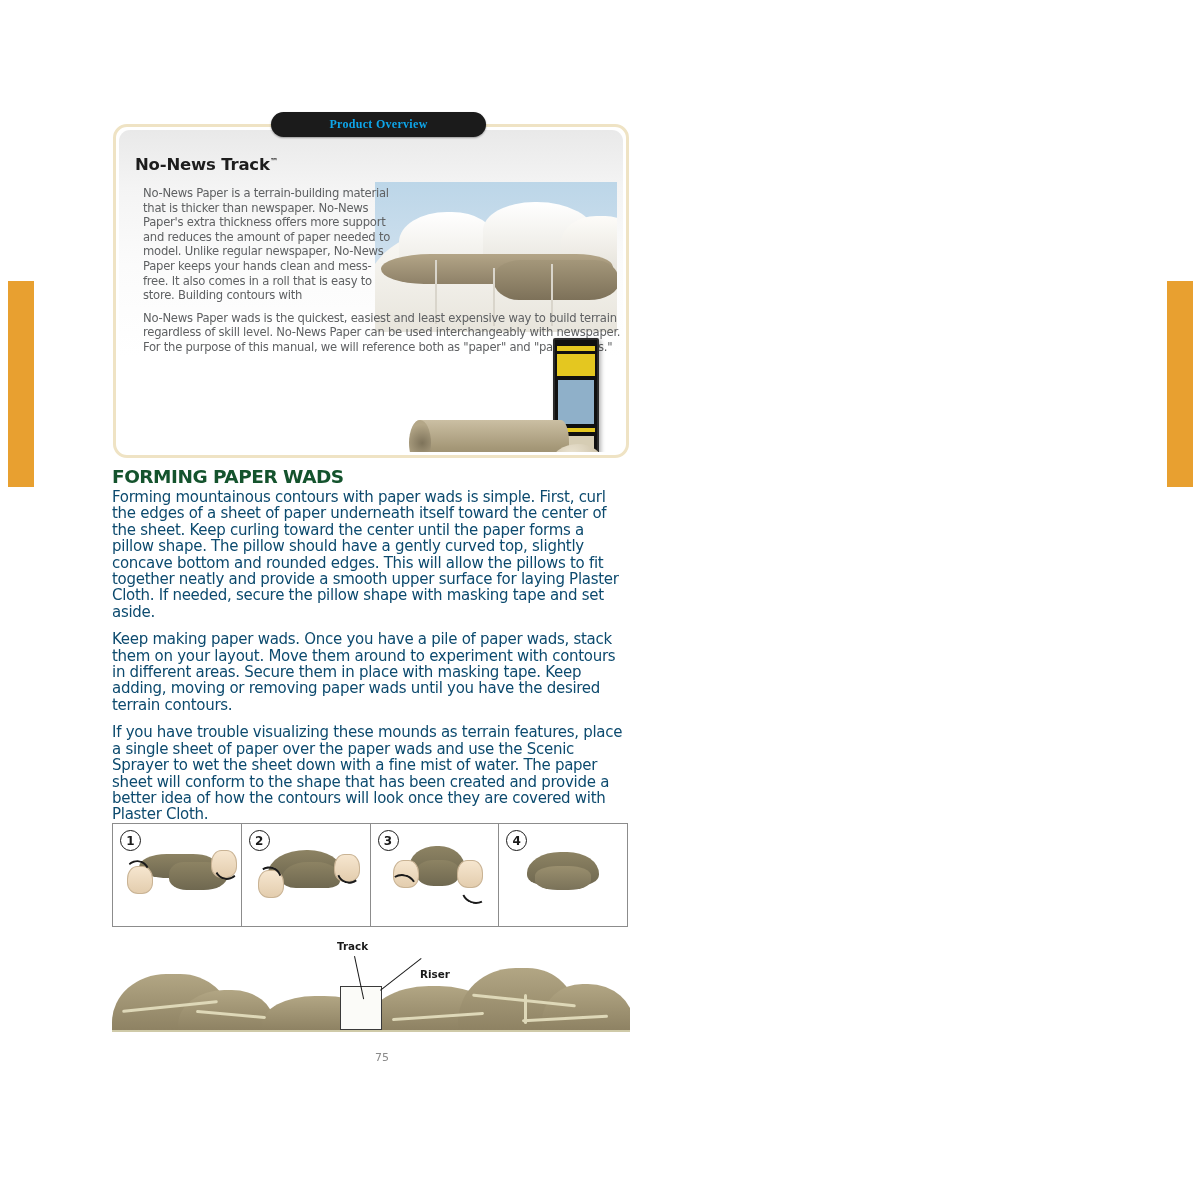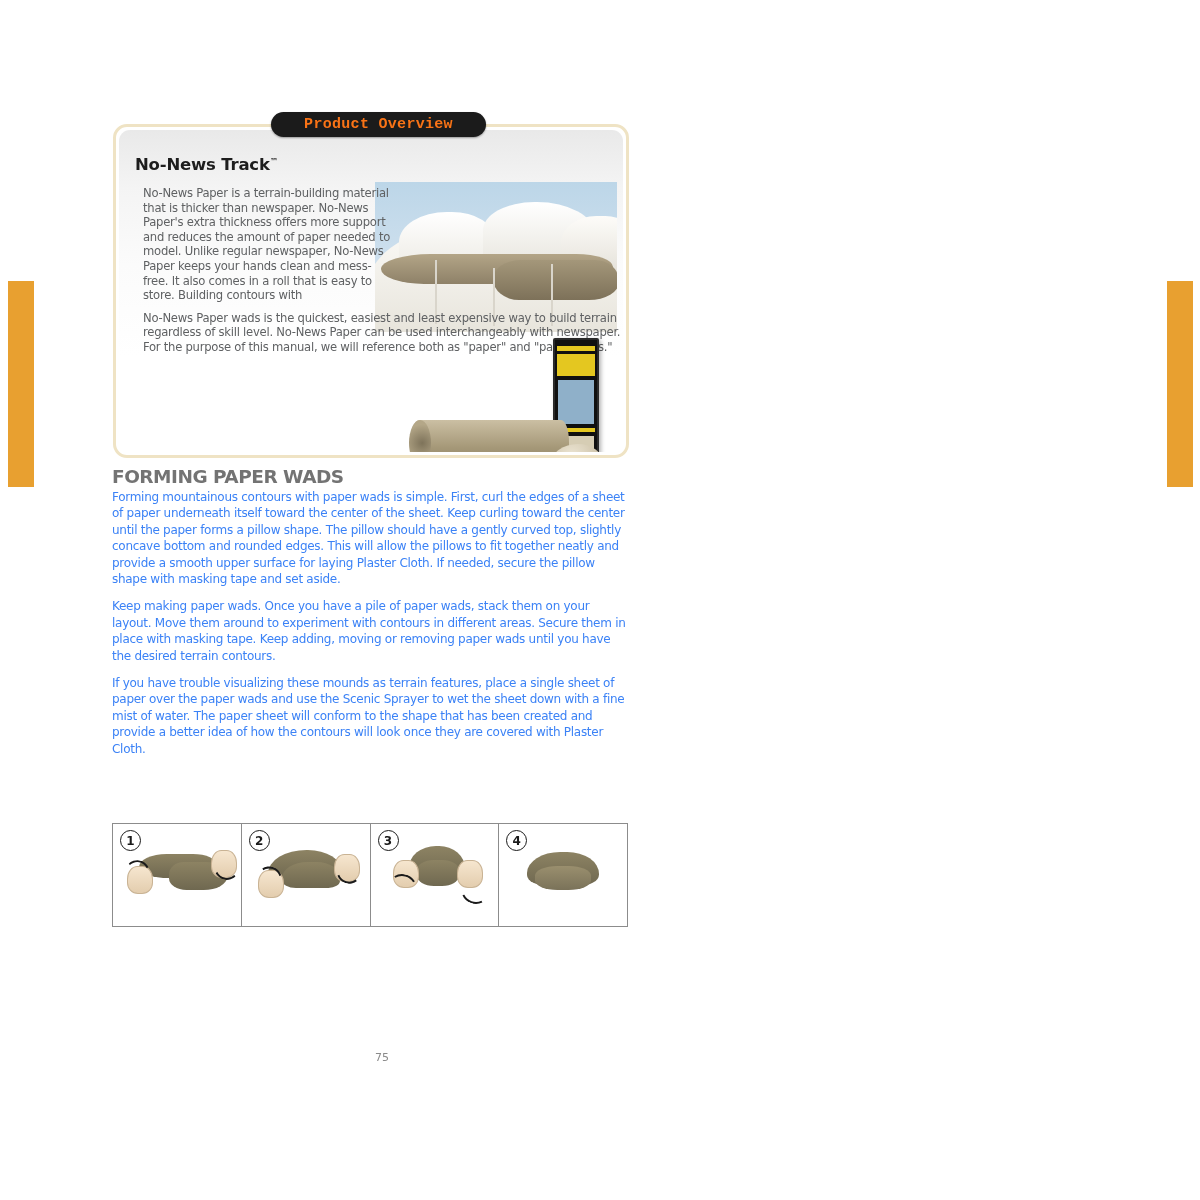--- a/index.html
+++ b/index.html
@@ -45,22 +45,22 @@
     overflow:hidden;
   }
   #po-pill{
     position:absolute;left:216px;top:112px;width:215px;height:25px;
     background:#1b1b1b;border-radius:13px;
     box-shadow:0 1px 2px rgba(0,0,0,.35);
     z-index:5;
     display:flex;align-items:center;justify-content:center;
   }
   #po-pill span{
-    color:#f97316;font-size:15px;font-weight:bold;letter-spacing:.3px;
-    font-family:Liberation Mono, monospace;
+    color:#0ea5e9;font-size:12px;font-weight:bold;letter-spacing:.3px;
+    font-family:Liberation Serif, serif;
   }
   #po-title{
     position:absolute;left:16px;top:25px;
     font-size:16.5px;font-weight:bold;color:#1d1d1d;
     font-family:"DejaVu Sans", sans-serif;letter-spacing:-.2px;
   }
   #po-title sup{font-size:8px;vertical-align:super;}
   #po-body{
     position:absolute;left:16px;top:48px;width:482px;
     font-size:11.6px;line-height:14.6px;color:#5f6163;
@@ -120,25 +120,25 @@
     content:"";position:absolute;left:-2px;top:0;width:22px;height:46px;
     background:radial-gradient(circle at 60% 50%, #7e735a 0%, #b4a788 70%);
     border-radius:50%;
   }
   #po-wad{
     position:absolute;left:432px;top:314px;width:52px;height:34px;
     background:radial-gradient(circle at 40% 35%, #ece5d3, #c3b79b);
     border-radius:52% 48% 46% 54% / 58% 56% 44% 42%;
   }
   .h2{
-    font-size:18.5px;font-weight:bold;color:#737373;letter-spacing:-.5px;
+    font-size:18.5px;font-weight:bold;color:#14532d;letter-spacing:-.5px;
     font-family:"DejaVu Sans", sans-serif;line-height:21px;margin:0 0 2px 0;
   }
   .body{
-    font-size:12px;line-height:16.4px;color:#3b82f6;
+    font-size:15px;line-height:16.4px;color:#0c4a6e;
     font-family:"DejaVu Sans", sans-serif;letter-spacing:-.28px;
     margin:0 0 11px 0;
   }
   .body.last{margin-bottom:0;}
 
   
   #fpw{position:absolute;left:57px;top:466px;width:518px;}
 
   
   #wad-strip{
@@ -270,20 +270,42 @@
         <div class="arrowc" style="left:90px;top:50px;width:26px;height:26px;transform:rotate(200deg);"></div>
       </div>
 
       <div class="cell">
         <div class="numbadge">4</div>
         <div class="wadblob" style="left:28px;top:28px;width:72px;height:34px;border-radius:46% 44% 28% 30% / 62% 64% 34% 32%;"></div>
         <div class="wadblob" style="left:36px;top:42px;width:56px;height:24px;border-radius:40%;background:linear-gradient(#9a8f6e,#7a7259);"></div>
       </div>
     </div>
 
+    <div id="terrain">
+      <div class="ground"></div>
+      <div class="hill" style="left:0px;width:118px;height:56px;border-radius:46% 42% 0 0 / 86% 80% 0 0;"></div>
+      <div class="hill" style="left:66px;width:96px;height:40px;border-radius:48% 44% 0 0 / 88% 82% 0 0;"></div>
+      <div class="hill" style="left:150px;width:120px;height:34px;border-radius:44% 48% 0 0 / 84% 88% 0 0;"></div>
+      <div class="hill" style="left:256px;width:132px;height:44px;border-radius:46% 46% 0 0 / 86% 86% 0 0;"></div>
+      <div class="hill" style="left:346px;width:120px;height:62px;border-radius:48% 42% 0 0 / 86% 82% 0 0;"></div>
+      <div class="hill" style="left:430px;width:92px;height:46px;border-radius:44% 50% 0 0 / 82% 88% 0 0;"></div>
+
+      <div class="crack" style="left:10px;bottom:30px;width:96px;height:3px;border-radius:3px;transform:rotate(-6deg);"></div>
+      <div class="crack" style="left:84px;bottom:22px;width:70px;height:3px;border-radius:3px;transform:rotate(5deg);"></div>
+      <div class="crack" style="left:280px;bottom:20px;width:92px;height:3px;border-radius:3px;transform:rotate(-4deg);"></div>
+      <div class="crack" style="left:360px;bottom:36px;width:104px;height:3px;border-radius:3px;transform:rotate(6deg);"></div>
+      <div class="crack" style="left:410px;bottom:18px;width:86px;height:3px;border-radius:3px;transform:rotate(-3deg);"></div>
+      <div class="crack" style="left:412px;bottom:14px;width:3px;height:30px;border-radius:3px;"></div>
+
+      <div id="riserbox"></div>
+      <div class="lead" style="left:243px;top:26px;width:44px;transform:rotate(78deg);"></div>
+      <div class="lead" style="left:268px;top:60px;width:52px;transform:rotate(-38deg);"></div>
+      <div class="calloutlbl" style="left:225px;top:10px;">Track</div>
+      <div class="calloutlbl" style="left:308px;top:38px;">Riser</div>
+    </div>
 
     <div class="pagenum" id="pagenum-left">75</div>
   </div>
 
   <div class="page page-right">
 
     
 
     
 

